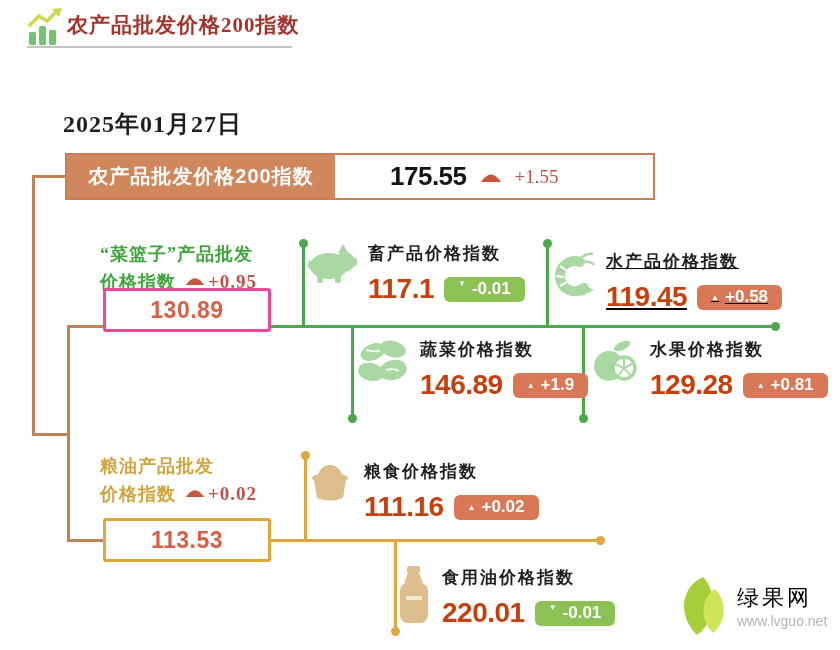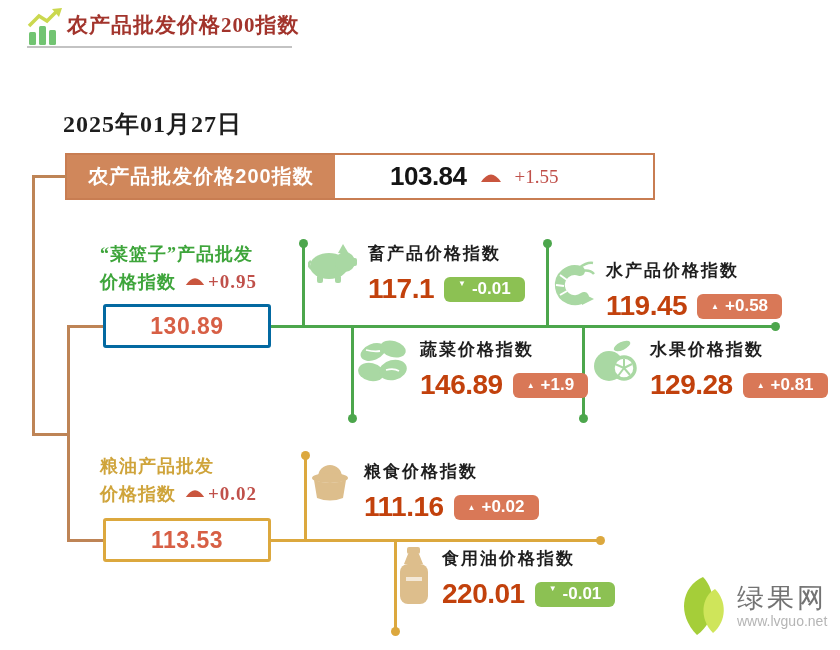--- a/index.html
+++ b/index.html
@@ -56,21 +56,21 @@
 
   
   .grp-title{position:absolute;font-size:18px;font-weight:bold;line-height:28px;letter-spacing:1px;}
   .grp-basket{left:100px;top:240px;color:#3EA53B;}
   .grp-grainoil{left:100px;top:452px;color:#CFA43B;}
   .grp-title .chg{font-weight:bold;}
   .grp-title .dome{vertical-align:2px;margin:0 2px 0 8px;}
 
   .val-box{position:absolute;left:103px;width:168px;height:44px;background:#fff;
            display:flex;align-items:center;justify-content:center;border-radius:3px;box-sizing:border-box;}
-  .val-box.b-green{top:304px;border:3px solid #0369a1;}
+  .val-box.b-green{top:288px;border:3px solid #ec4899;}
   .val-box.b-gold{top:518px;border:3px solid #DCA83E;}
   .val-box .num{font-size:23px;font-weight:800;color:#D75F45;letter-spacing:0.5px;
                 font-family:"Liberation Sans","DejaVu Sans",sans-serif;}
 
   
   .leaf{position:absolute;display:flex;align-items:flex-start;gap:10px;}
   .leaf-content{display:flex;flex-direction:column;}
   .leaf-title{font-size:17px;font-weight:bold;color:#1e1e1e;letter-spacing:2px;margin-bottom:8px;}
   .leaf-row{display:flex;align-items:center;gap:10px;}
   .leaf-val{font-size:28px;font-weight:800;color:#c2410c;letter-spacing:-0.5px;
@@ -78,30 +78,30 @@
   .badge{display:inline-flex;align-items:center;border-radius:6px;color:#fff;
          font-size:17px;font-weight:bold;padding:2px 14px 3px;min-width:46px;
          font-family:"Liberation Sans","DejaVu Sans",sans-serif;}
   .badge.up{background:#D97857;}
   .badge.down{background:#8CC153;}
   .tri{font-size:8px;margin-right:6px;}
   .badge.up .tri{vertical-align:2px;position:relative;top:1px;}
   .badge.down .tri{position:relative;top:-5px;}
 
   .leaf-livestock{left:308px;top:242px;}
-  .leaf-aquatic{left:548px;top:259px;}
+  .leaf-aquatic{left:548px;top:250px;text-decoration:underline;}
   .leaf-vegetable{left:358px;top:338px;}
   .leaf-fruit{left:592px;top:338px;}
   .leaf-grain{left:306px;top:460px;}
-  .leaf-oil{left:396px;top:547px;}
+  .leaf-oil{left:396px;top:566px;}
 
   
   .logo{position:absolute;left:675px;top:575px;display:flex;align-items:center;gap:6px;}
   .logo-txt{display:flex;flex-direction:column;font-family:"Liberation Sans","DejaVu Sans",sans-serif;}
-  .logo-name{font-size:27px;color:#737373;letter-spacing:3px;line-height:30px;}
+  .logo-name{font-size:22px;color:#000000;letter-spacing:3px;line-height:30px;}
   .logo-url{font-size:14px;color:#B5B5B5;line-height:16px;}
 </style>
 </head>
 <body>
 
 <div class="canvas">
 
   <svg class="hdr-icon" width="38" height="40" viewBox="0 0 38 40">
     <g fill="#72C472">
       <rect x="2" y="25" width="7" height="13" rx="1.5"></rect>
@@ -112,21 +112,21 @@
     <polygon points="25,2 35,1 32,10" fill="#CBD84F"></polygon>
   </svg>
   <div class="hdr-title">农产品批发价格200指数</div>
   <div class="hdr-rule"></div>
 
   <div class="date">2025年01月27日</div>
 
   <div class="main-box">
     <div class="main-label">农产品批发价格200指数</div>
     <div class="main-value-area">
-      <span class="big-value">103.84</span>
+      <span class="big-value">175.55</span>
       <svg class="dome" width="24" height="12" viewBox="0 0 24 12">
           <path d="M2 11 Q12 -4 22 11 Z" fill="#C9553E"></path>
         </svg>
       <span class="chg">+1.55</span>
     </div>
   </div>
 
   <div class="ln orange ln-o1"></div>
   <div class="ln orange ln-o2"></div>
   <div class="ln orange ln-o3"></div>

